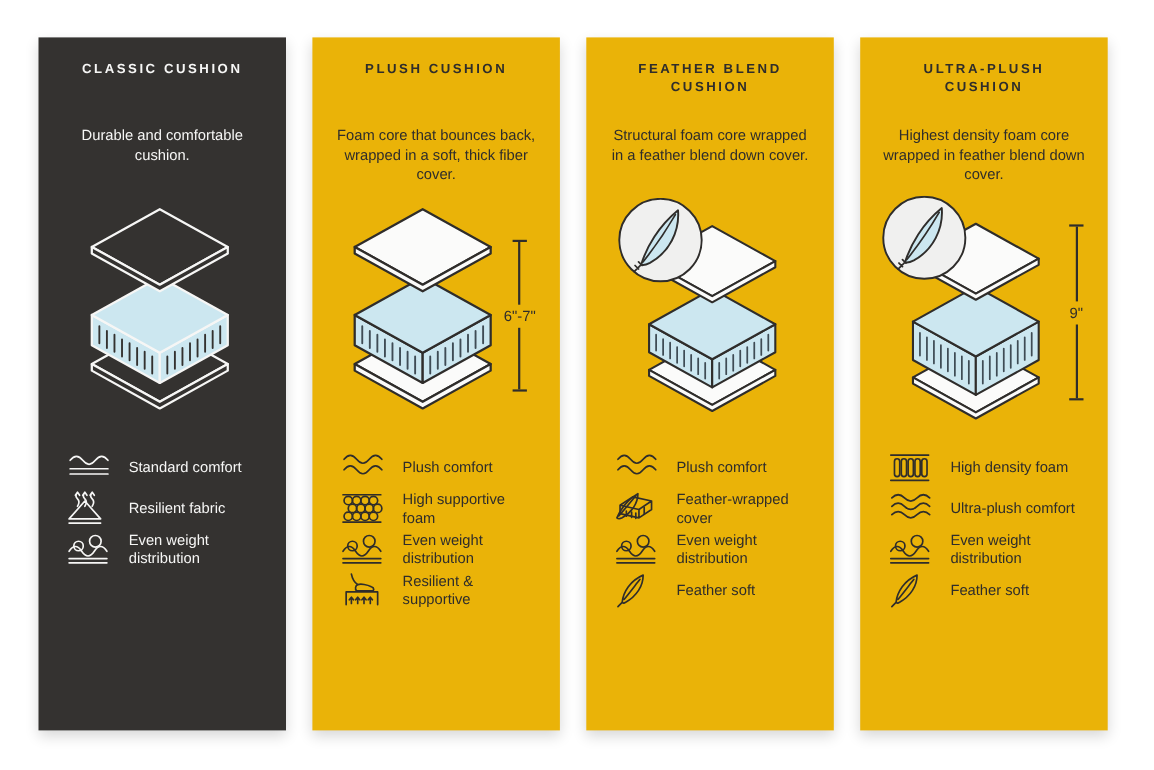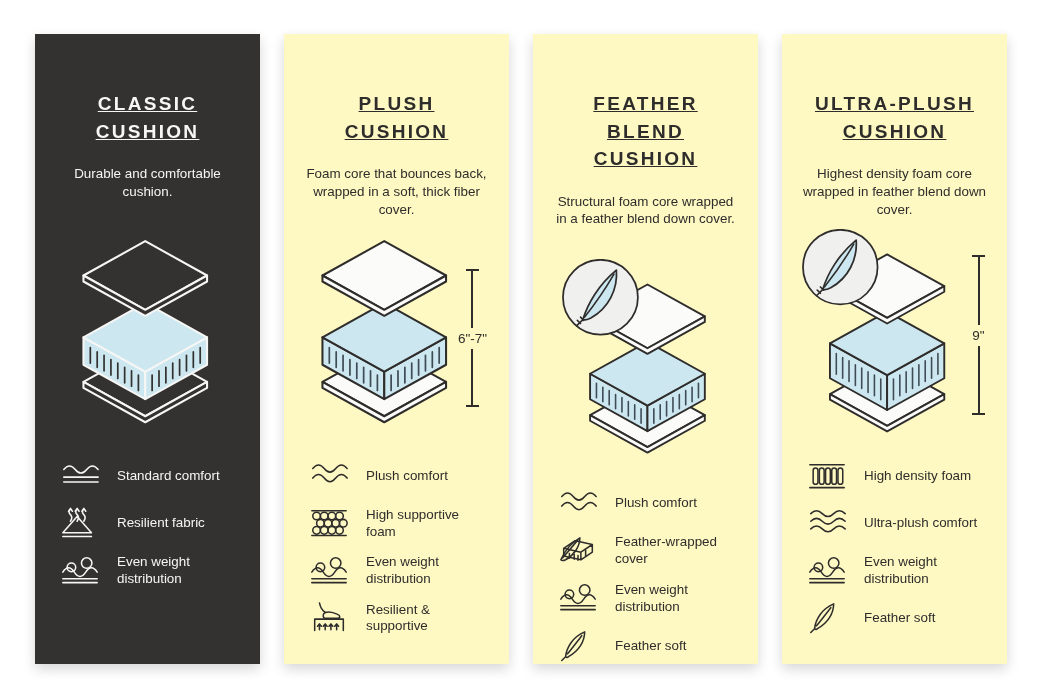--- a/index.html
+++ b/index.html
@@ -14,26 +14,26 @@
     display:flex; gap:24px;
   }
   .card {
     width:225px; height:630px;
     padding:0 20px;
     box-shadow:0 5px 12px rgba(0,0,0,.16);
     flex-shrink:0;
   }
   .card--dark  { background:#343230; color:#f6f6f5;
                  --layer-fill:#343230; --slab-fill:#cce7f0; --hatch:#343230; --badge-fill:#343230; }
-  .card--light { background:#fef9c3; color:#2f2d2b;
+  .card--light { background:#eab308; color:#2f2d2b;
                  --layer-fill:#fbfbfa; --slab-fill:#cce7f0; --hatch:#3f4c55; --badge-fill:#f0f0ef; }
   .title {
-    margin-top:56px; min-height:40px;
-    font-size:19px; font-weight:bold; letter-spacing:2.3px;
-    text-align:center; line-height:1.45;text-decoration:underline;
+    margin-top:20px; min-height:40px;
+    font-size:12px; font-weight:bold; letter-spacing:2.3px;
+    text-align:center; line-height:1.45;
   }
   .desc {
     min-height:58px; margin-top:20px;
     font-size:13.4px; line-height:1.33; text-align:center;
   }
   .illus {
     position:relative; height:212px; margin-top:4px;
     display:flex; align-items:center; justify-content:center;
   }
   .cushion { display:block; }
@@ -48,21 +48,21 @@
   .dim {
     position:absolute; right:2px;
     display:flex; flex-direction:column; align-items:center;
   }
   .dim-a { top:42px;  height:138px; }
   .dim-b { top:28px;  height:160px; }
   .dim-cap { width:13px; height:2px; background:currentColor; flex:0 0 auto; }
   .dim-seg { width:2px; flex:1 1 auto; background:currentColor; }
   .dim-label { font-size:13.5px; padding:3px 0; white-space:nowrap; }
   
-  .features { margin-top:20px; display:flex; flex-direction:column; gap:13px; padding-left:4px; }
+  .features { margin-top:20px; display:flex; flex-direction:column; gap:3px; padding-left:4px; }
   .feature  { display:flex; align-items:center; min-height:34px; }
   .f-icon   { width:44px; flex:0 0 44px; margin-right:14px; display:flex; align-items:center; }
   .f-icon svg { width:42px; display:block; fill:none; stroke:currentColor; stroke-width:1.6; stroke-linecap:round; stroke-linejoin:round; }
   .f-label  { font-size:13.4px; line-height:1.25; }
 </style>
 </head>
 <body>
 
 <div class="board">
 

